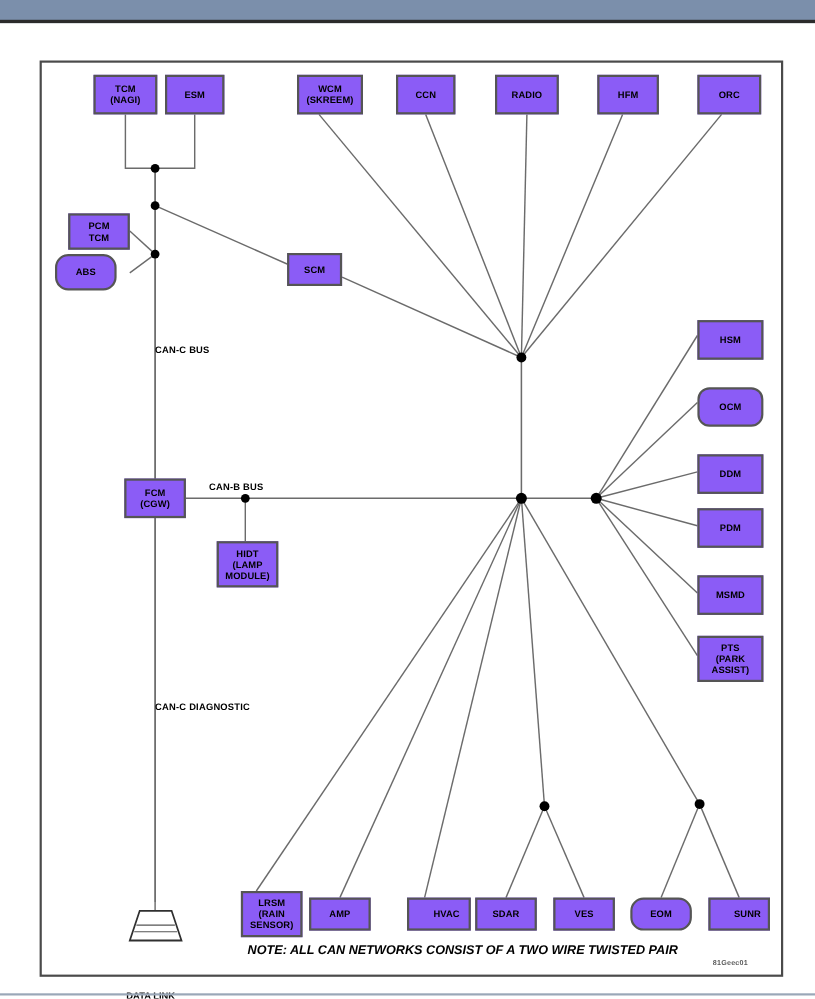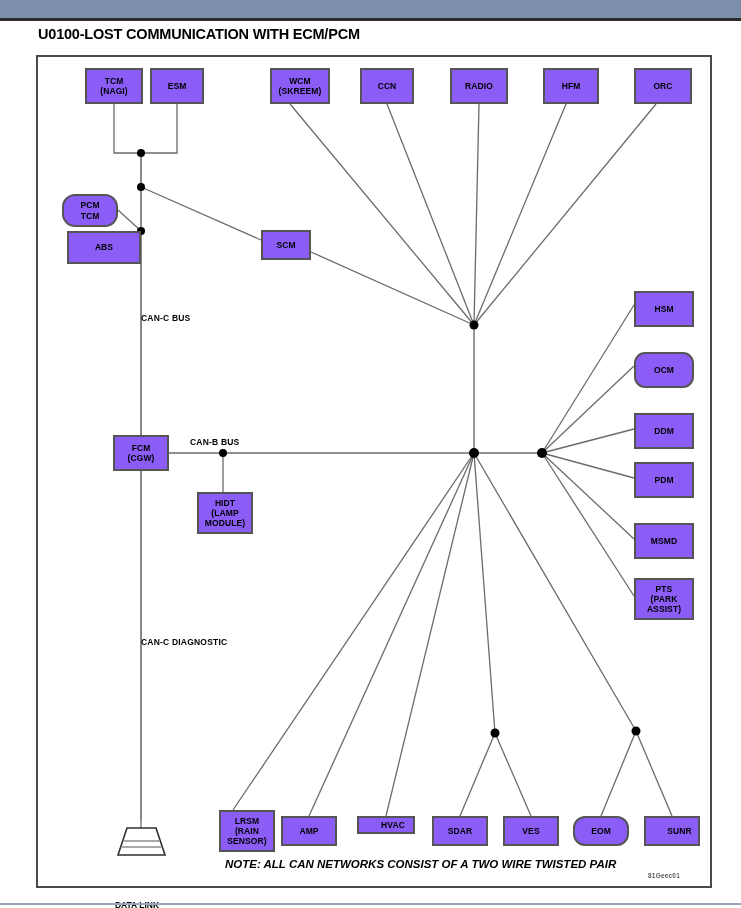--- a/index.html
+++ b/index.html
@@ -115,21 +115,20 @@
     background: #9aa7b8;
   }
 </style>
 </head>
 <body>
 
 <div id="page">
 
   <div id="header-bar"></div>
 
-  <div id="page-title">U0100-LOST COMMUNICATION WITH ECM/PCM</div>
 
   <div id="diagram-frame"></div>
 
   <svg id="svg-wires" viewBox="0 0 741 908">
     <g stroke="#6b6b6b" stroke-width="1.3" fill="none">
 
       <path d="M114 104 L114 153 L141 153"></path>
       <path d="M177 104 L177 153 L141 153"></path>
 
       <path d="M141 153 L141 820" stroke-width="1.6"></path>
@@ -195,23 +194,23 @@
   <div class="node-box" style="left:85px;top:68px;width:58px;height:36px;">TCM
 (NAGI)</div>
   <div class="node-box" style="left:150px;top:68px;width:54px;height:36px;">ESM</div>
   <div class="node-box" style="left:270px;top:68px;width:60px;height:36px;">WCM
 (SKREEM)</div>
   <div class="node-box" style="left:360px;top:68px;width:54px;height:36px;">CCN</div>
   <div class="node-box" style="left:450px;top:68px;width:58px;height:36px;">RADIO</div>
   <div class="node-box" style="left:543px;top:68px;width:56px;height:36px;">HFM</div>
   <div class="node-box" style="left:634px;top:68px;width:58px;height:36px;">ORC</div>
 
-  <div class="node-box" style="left:62px;top:194px;width:56px;height:33px;border-radius:13px;">PCM
+  <div class="node-box" style="left:62px;top:194px;width:56px;height:33px;">PCM
 TCM</div>
-  <div class="node-box" style="left:67px;top:231px;width:74px;height:33px;">ABS</div>
+  <div class="node-box" style="left:50px;top:231px;width:56px;height:33px;border-radius:12px;">ABS</div>
 
   <div class="node-box" style="left:261px;top:230px;width:50px;height:30px;">SCM</div>
 
   <div class="node-box" style="left:634px;top:291px;width:60px;height:36px;">HSM</div>
   <div class="node-box" style="left:634px;top:352px;width:60px;height:36px;border-radius:11px;">OCM</div>
   <div class="node-box" style="left:634px;top:413px;width:60px;height:36px;">DDM</div>
   <div class="node-box" style="left:634px;top:462px;width:60px;height:36px;">PDM</div>
   <div class="node-box" style="left:634px;top:523px;width:60px;height:36px;">MSMD</div>
   <div class="node-box" style="left:634px;top:578px;width:60px;height:42px;">PTS
 (PARK
@@ -220,21 +219,21 @@
   <div class="node-box" style="left:113px;top:435px;width:56px;height:36px;">FCM
 (CGW)</div>
   <div class="node-box" style="left:197px;top:492px;width:56px;height:42px;">HIDT
 (LAMP
 MODULE)</div>
 
   <div class="node-box" style="left:219px;top:810px;width:56px;height:42px;">LRSM
 (RAIN
 SENSOR)</div>
   <div class="node-box" style="left:281px;top:816px;width:56px;height:30px;">AMP</div>
-  <div class="node-box" style="left:357px;top:816px;width:58px;height:18px;padding-left:14px;">HVAC</div>
+  <div class="node-box" style="left:370px;top:816px;width:58px;height:30px;padding-left:14px;">HVAC</div>
   <div class="node-box" style="left:432px;top:816px;width:56px;height:30px;">SDAR</div>
   <div class="node-box" style="left:503px;top:816px;width:56px;height:30px;">VES</div>
   <div class="node-box" style="left:573px;top:816px;width:56px;height:30px;border-radius:12px;">EOM</div>
   <div class="node-box" style="left:644px;top:816px;width:56px;height:30px;padding-left:15px;">SUNR</div>
 
   <div class="bus-label" style="left:141px;top:313px;">CAN-C BUS</div>
   <div class="bus-label" style="left:190px;top:437px;">CAN-B BUS</div>
   <div class="bus-label" style="left:141px;top:637px;">CAN-C DIAGNOSTIC</div>
 
   <div id="dlc-label">DATA LINK

